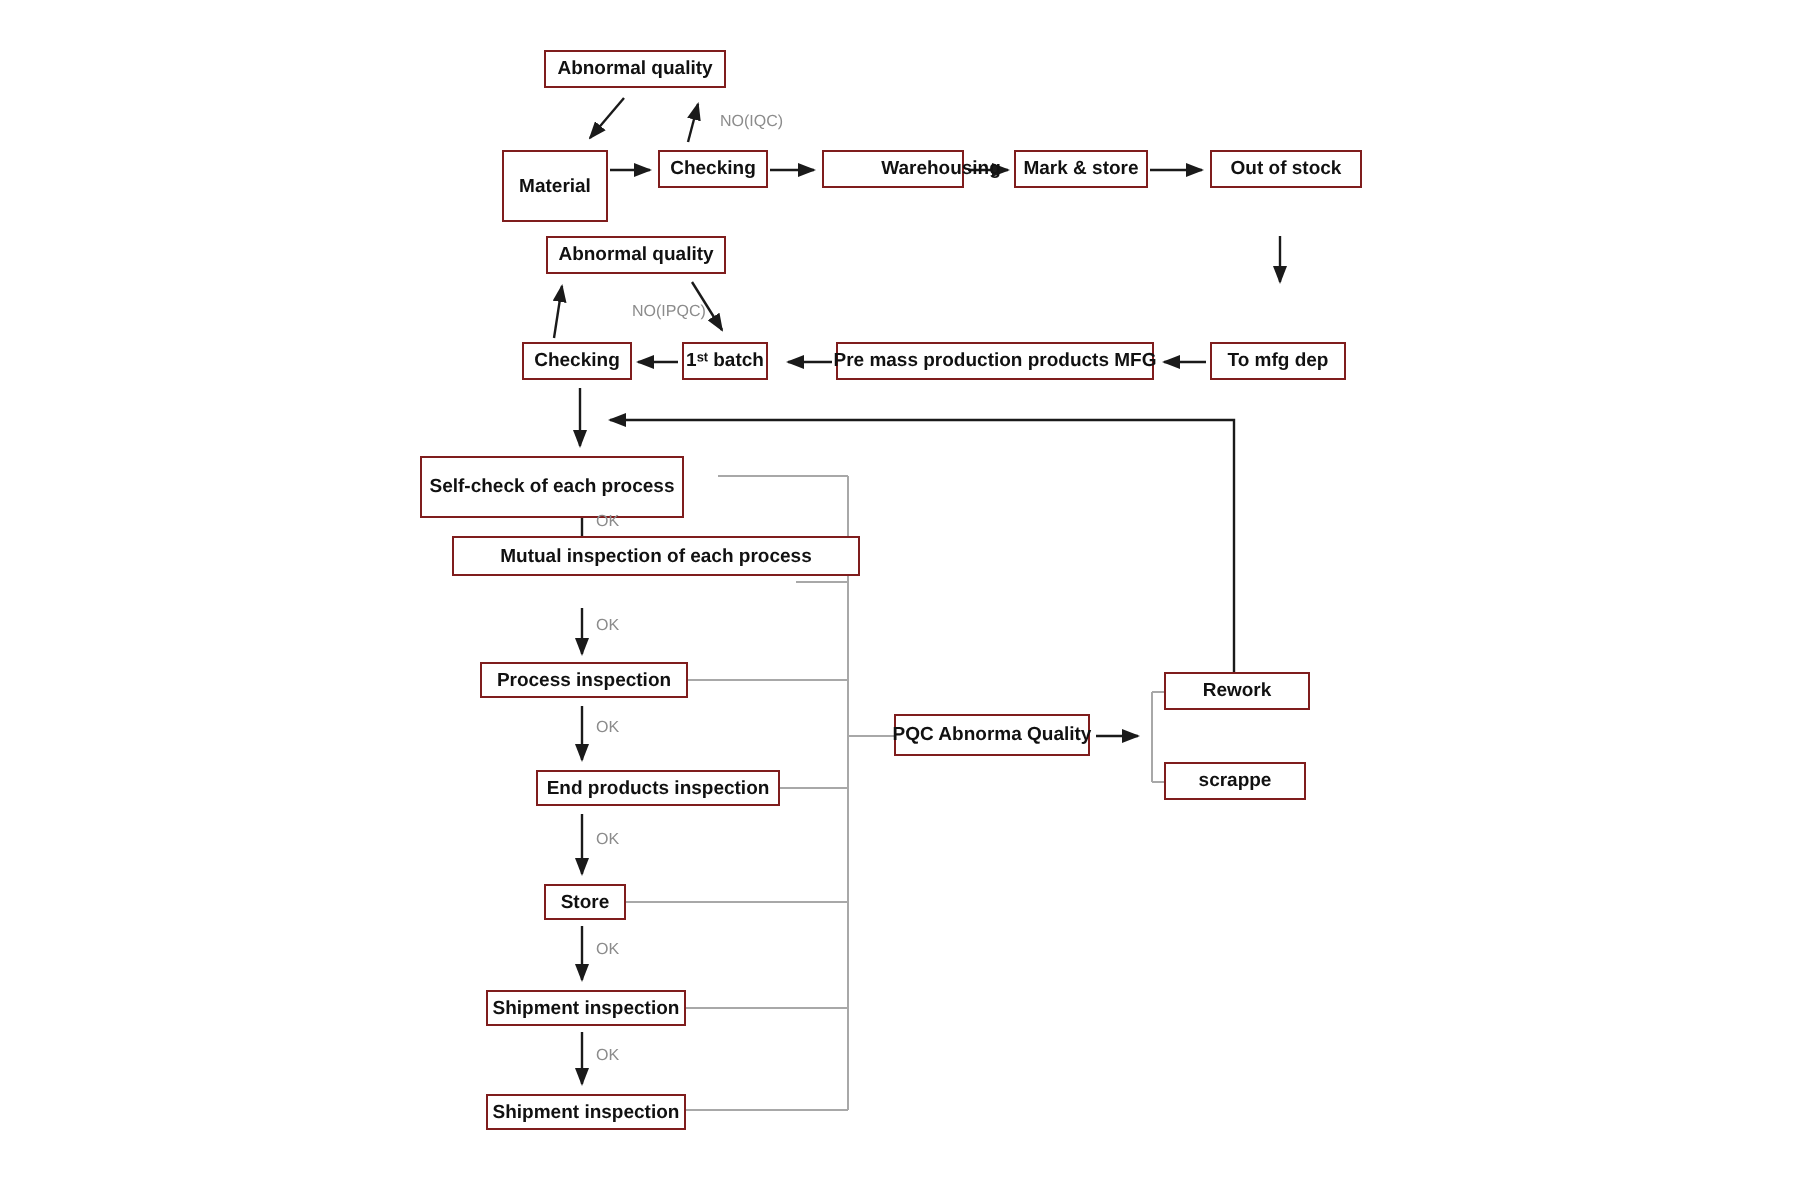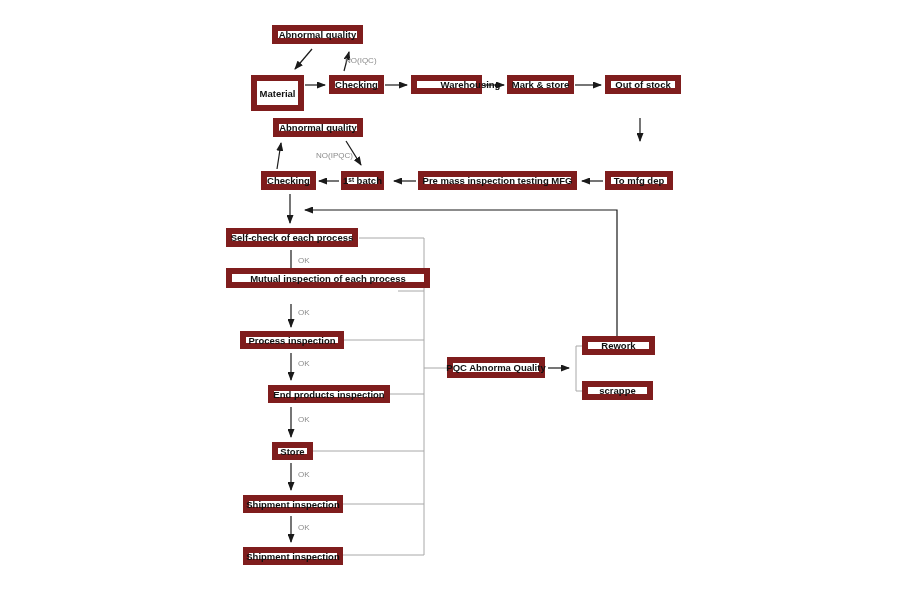--- a/index.html
+++ b/index.html
@@ -16,21 +16,21 @@
     overflow: hidden;
   }
   .wires {
     position: absolute;
     left: 0; top: 0;
     width: 900px; height: 600px;
   }
   .node {
     position: absolute;
     box-sizing: border-box;
-    border: 6px solid #7f1d1d;
+    border: 1px solid #7f1d1d;
     background: #ffffff;
     color: #111111;
     font-size: 9.5px;
     font-weight: bold;
     display: flex;
     align-items: center;
     justify-content: center;
     white-space: nowrap;
     z-index: 2;
   }
@@ -94,30 +94,30 @@
       <path marker-end="url(#ah)" d="M548 368 H569"></path>
     </g>
   </svg>
 
   <div class="node" style="left:272px; top:25px; width:91px; height:19px;">Abnormal quality</div>
   <div class="node" style="left:251px; top:75px; width:53px; height:36px;">Material</div>
   <div class="node" style="left:329px; top:75px; width:55px; height:19px;">Checking</div>
   <div class="node" style="left:411px; top:75px; width:71px; height:19px;padding-left:48px;">Warehousing</div>
   <div class="node" style="left:507px; top:75px; width:67px; height:19px;">Mark &amp; store</div>
   <div class="node" style="left:605px; top:75px; width:76px; height:19px;">Out of stock</div>
-  <span class="edge-label" style="left:345px; top:56px;text-align:right;">NO(IQC)</span>
+  <span class="edge-label" style="left:360px; top:56px;text-align:right;">NO(IQC)</span>
 
   <div class="node" style="left:273px; top:118px; width:90px; height:19px;">Abnormal quality</div>
   <div class="node" style="left:261px; top:171px; width:55px; height:19px;">Checking</div>
   <div class="node" style="left:341px; top:171px; width:43px; height:19px;">1ˢᵗ batch</div>
-  <div class="node" style="left:418px; top:171px; width:159px; height:19px;">Pre mass inspection testing MFG</div>
+  <div class="node" style="left:418px; top:171px; width:159px; height:19px;">Pre mass production products MFG</div>
   <div class="node" style="left:605px; top:171px; width:68px; height:19px;">To mfg dep</div>
   <span class="edge-label" style="left:288px; top:151px;padding-left:28px;">NO(IPQC)</span>
 
-  <div class="node" style="left:226px; top:228px; width:132px; height:19px;">Self-check of each process</div>
+  <div class="node" style="left:210px; top:228px; width:132px; height:31px;">Self-check of each process</div>
   <div class="node" style="left:226px; top:268px; width:204px; height:20px;text-align:right;">Mutual inspection of each process</div>
   <div class="node" style="left:240px; top:331px; width:104px; height:18px;">Process inspection</div>
   <div class="node" style="left:231px; top:385px; width:122px; height:18px;margin-left:37px;">End products inspection</div>
   <div class="node" style="left:272px; top:442px; width:41px; height:18px;">Store</div>
   <div class="node" style="left:243px; top:495px; width:100px; height:18px;">Shipment inspection</div>
   <div class="node" style="left:243px; top:547px; width:100px; height:18px;">Shipment inspection</div>
 
   <span class="edge-label" style="left:298px; top:256px;">OK</span>
   <span class="edge-label" style="left:298px; top:308px;">OK</span>
   <span class="edge-label" style="left:298px; top:359px;">OK</span>

